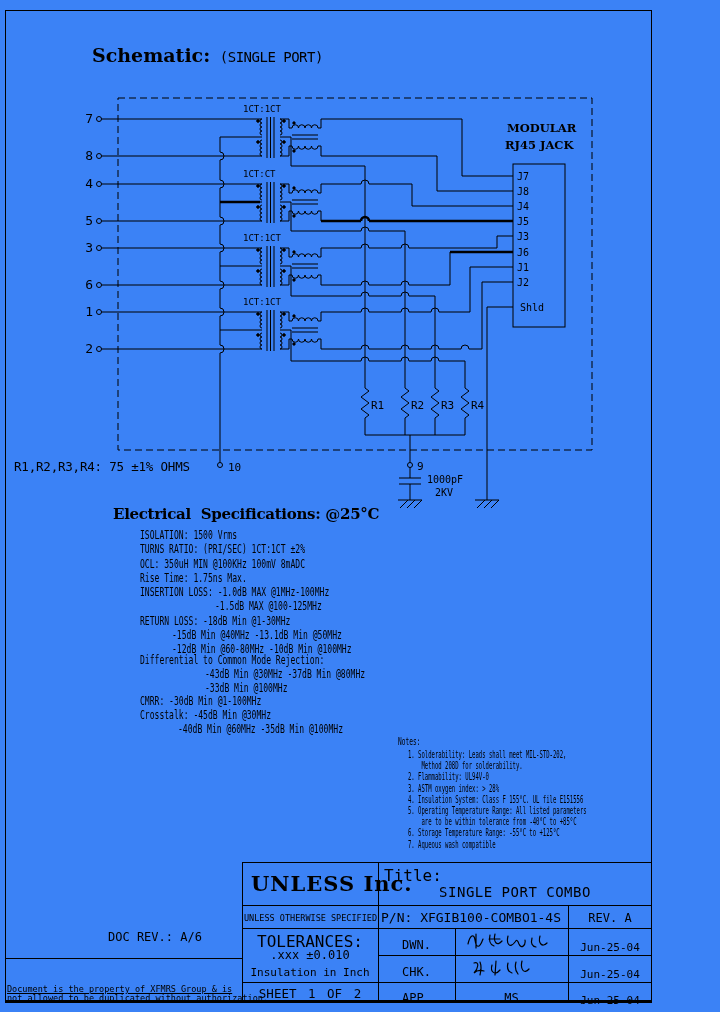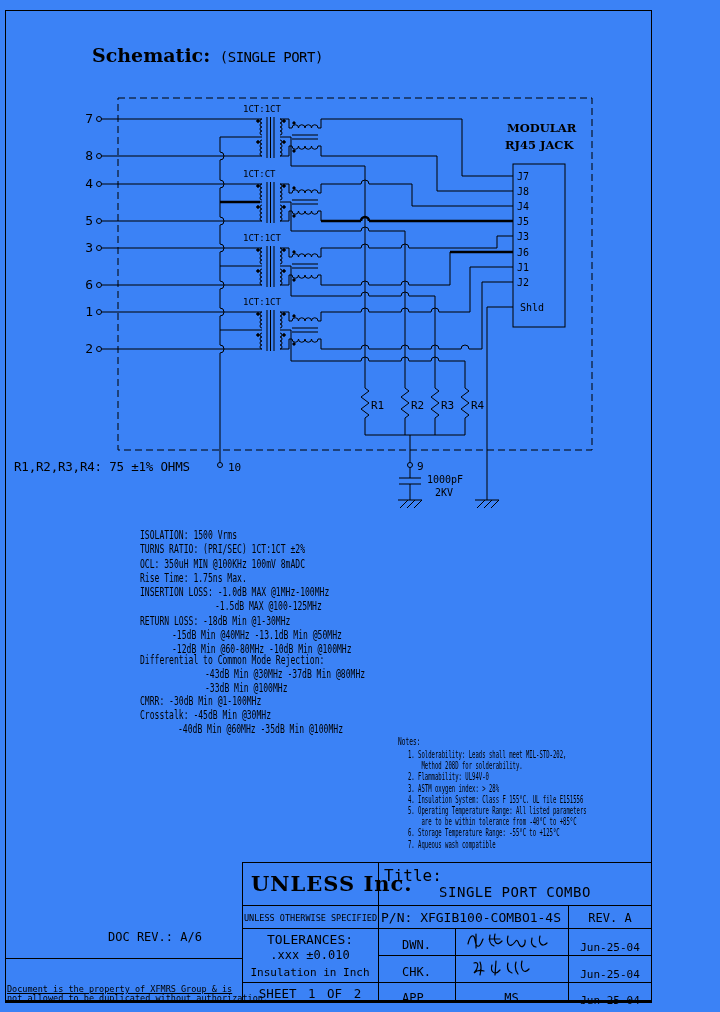--- a/index.html
+++ b/index.html
@@ -213,20 +213,21 @@
 
       <text class="svgtxt-11" x="417" y="470">9</text>
       <text class="svgtxt-11" x="228" y="471">10</text>
       <text class="svgtxt-10" x="427" y="483">1000pF</text>
       <text class="svgtxt-10" x="435" y="496">2KV</text>
 
       <text class="svgtxt-note" x="14" y="471">R1,R2,R3,R4: 75 ±1% OHMS</text>
     </g>
   </svg>
 
+  <div class="spec-head">Electrical  Specifications: @25°C</div>
   <div>
     <div class="spec-line" style="left:140px;top:527px">ISOLATION: 1500 Vrms</div>
     <div class="spec-line" style="left:140px;top:541px">TURNS RATIO: (PRI/SEC) 1CT:1CT ±2%</div>
     <div class="spec-line" style="left:140px;top:556px">OCL: 350uH MIN @100KHz 100mV 8mADC</div>
     <div class="spec-line" style="left:140px;top:570px">Rise Time: 1.75ns Max.</div>
     <div class="spec-line" style="left:140px;top:584px">INSERTION LOSS: -1.0dB MAX @1MHz-100MHz</div>
     <div class="spec-line" style="left:215px;top:598px">-1.5dB MAX @100-125MHz</div>
     <div class="spec-line" style="left:140px;top:613px">RETURN LOSS: -18dB Min @1-30MHz</div>
     <div class="spec-line" style="left:172px;top:627px">-15dB Min @40MHz -13.1dB Min @50MHz</div>
     <div class="spec-line" style="left:172px;top:641px">-12dB Min @60-80MHz -10dB Min @100MHz</div>
@@ -262,21 +263,21 @@
   <div class="hline" style="left:6px;top:958px;width:236px;height:1px"></div>
 
   <div class="tb-text serif-b" style="left:251px;top:871px;font-size:21px;letter-spacing:1px;">UNLESS Inc.</div>
   <div class="tb-text" style="left:384px;top:866px;font-size:16px;">Title:</div>
   <div class="tb-text center" style="left:378px;top:884px;width:274px;font-size:14px;letter-spacing:0.5px;">SINGLE PORT COMBO</div>
 
   <div class="tb-text" style="left:244px;top:913px;font-size:8.5px;">UNLESS OTHERWISE SPECIFIED</div>
   <div class="tb-text" style="left:381px;top:910px;font-size:13px;">P/N: XFGIB100-COMBO1-4S</div>
   <div class="tb-text center" style="left:568px;top:911px;width:84px;font-size:12px;">REV. A</div>
 
-  <div class="tb-text center" style="left:242px;top:932px;width:136px;font-size:13px;">TOLERANCES:</div>
+  <div class="tb-text center" style="left:242px;top:932px;width:136px;font-size:16px;">TOLERANCES:</div>
   <div class="tb-text center" style="left:242px;top:948px;width:136px;font-size:12px;">.xxx ±0.010</div>
   <div class="tb-text center" style="left:242px;top:966px;width:136px;font-size:11px;">Insulation in Inch</div>
   <div class="tb-text center" style="left:242px;top:986px;width:136px;font-size:12.5px;word-spacing:4px;">SHEET 1 OF 2</div>
 
   <div class="tb-text center" style="left:378px;top:938px;width:77px;font-size:12px;">DWN.</div>
   <div class="tb-text center" style="left:378px;top:965px;width:77px;font-size:12px;">CHK.</div>
   <div class="tb-text center" style="left:378px;top:991px;width:77px;font-size:12px;">APP.</div>
   <div class="tb-text center" style="left:455px;top:991px;width:113px;font-size:12px;">MS</div>
 
   <div class="tb-text center" style="left:568px;top:941px;width:84px;font-size:11px;">Jun-25-04</div>

